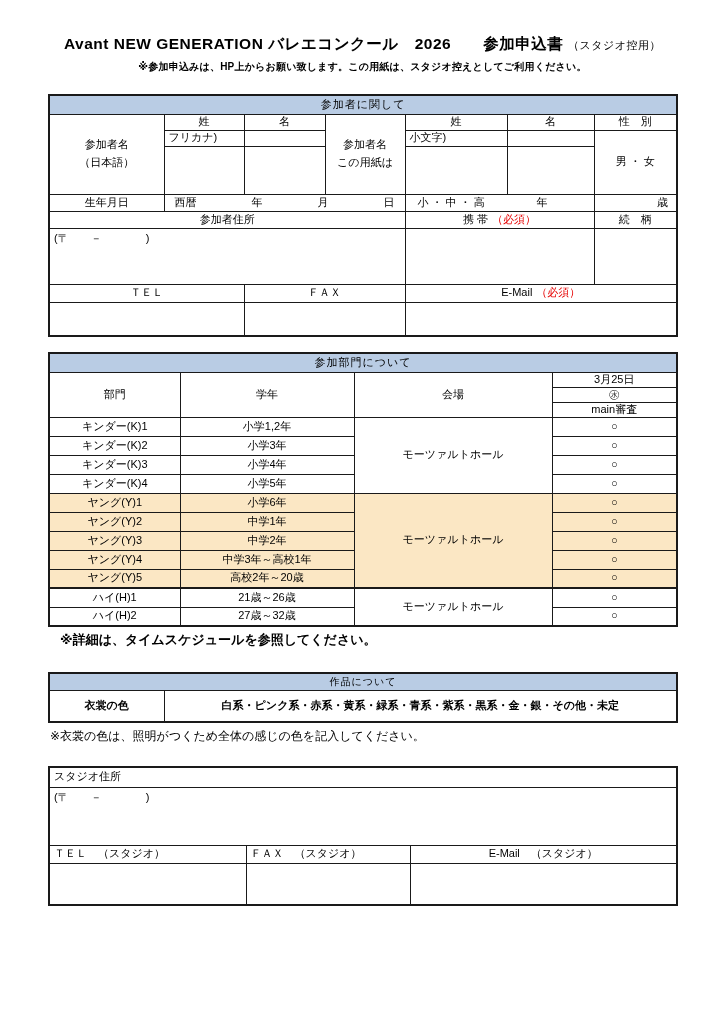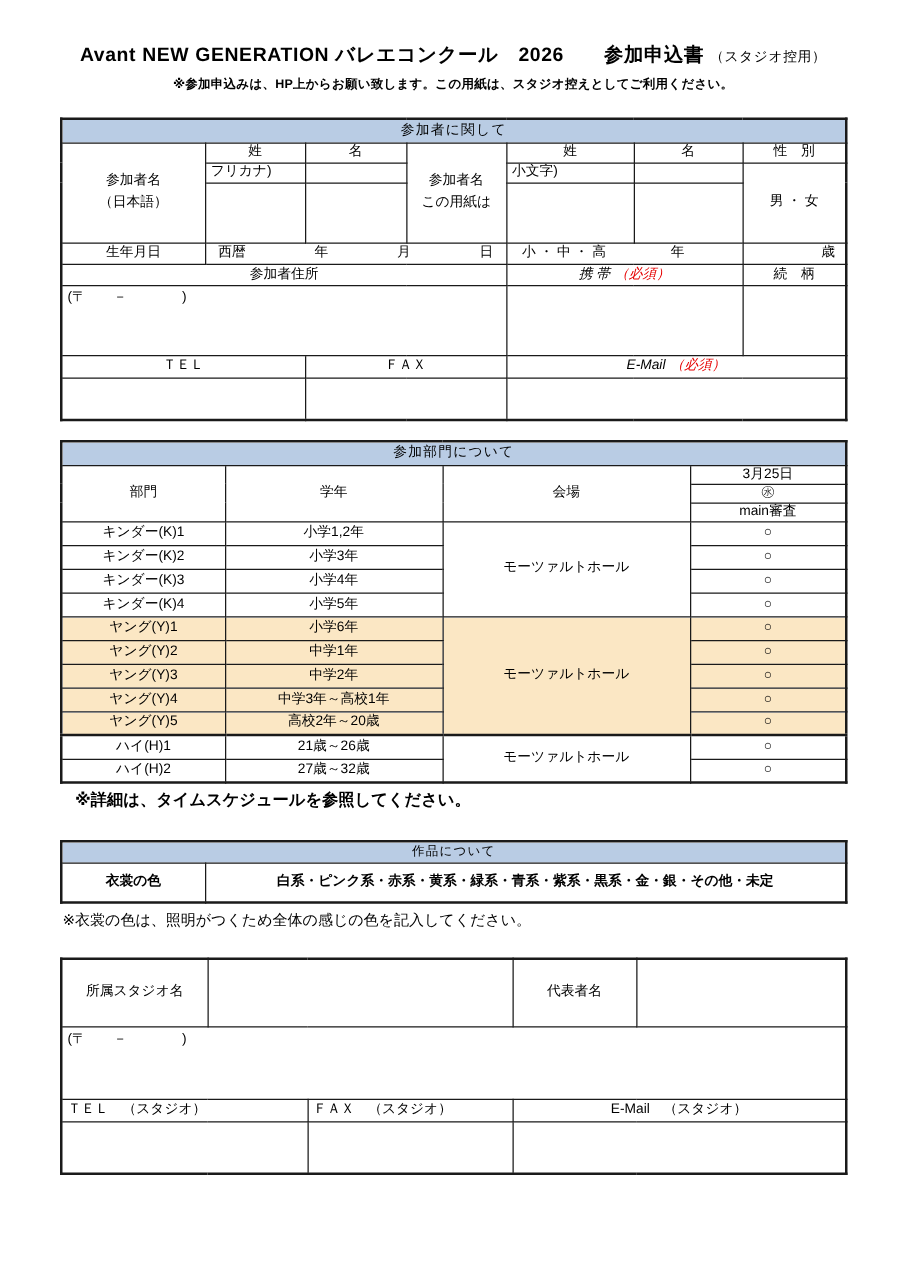--- a/index.html
+++ b/index.html
@@ -37,21 +37,21 @@
   tr.sec td{background:var(--sec-bg);height:19px;font-size:11px;letter-spacing:1px;}
   .t1{margin-top:20px;}
   .t2{margin-top:15px;}
   .t3{margin-top:23px;}
   .t4{margin-top:21px;}
   .t3 tr.sec td, .t4 tr.sec td{font-size:10px;height:17px;}
   .tl{text-align:left;}
   .tr-a{text-align:right;padding-right:8px;}
   .vt{vertical-align:top;}
   .sp{display:flex;justify-content:space-between;align-items:center;}
-  .ctr{display:flex;justify-content:center;align-items:center;gap:4px;font-style:italic;}
+  .ctr{display:flex;justify-content:center;align-items:center;gap:4px;}
   .req{color:var(--req);}
   .hl td{background:var(--hl-bg);}
   .grp-top td{border-top:2px solid var(--line);}
   .note{font-size:13px;font-weight:700;margin:4px 0 0 12px;}
   .note-bold{font-size:12px;font-weight:400;margin:5px 0 0 2px;}
   .two-line div{line-height:1.6;}
   .circle{font-size:11px;}
 </style>
 </head>
 <body>
@@ -267,25 +267,22 @@
 
     <table class="t4">
       <colgroup>
         <col style="width:117px">
           <col style="width:80px">
           <col style="width:164px">
         <col style="width:99px">
           <col style="width:168px">
       </colgroup>
       <tbody>
-      <tr style="height:54px">
-        <td>所属スタジオ名</td>
-        <td colspan="2"></td>
-        <td>代表者名</td>
-        <td></td>
+      <tr style="height:20px">
+        <td colspan="5" class="tl">スタジオ住所</td>
       </tr>
       <tr style="height:58px">
         <td colspan="5" class="tl vt">
           <div style="padding-top:3px">(〒　　－　　　　)</div>
         </td>
       </tr>
       <tr style="height:18px">
         <td colspan="2" class="tl">ＴＥＬ　（スタジオ）</td>
         <td class="tl">ＦＡＸ　（スタジオ）</td>
         <td colspan="2">E-Mail　（スタジオ）</td>

